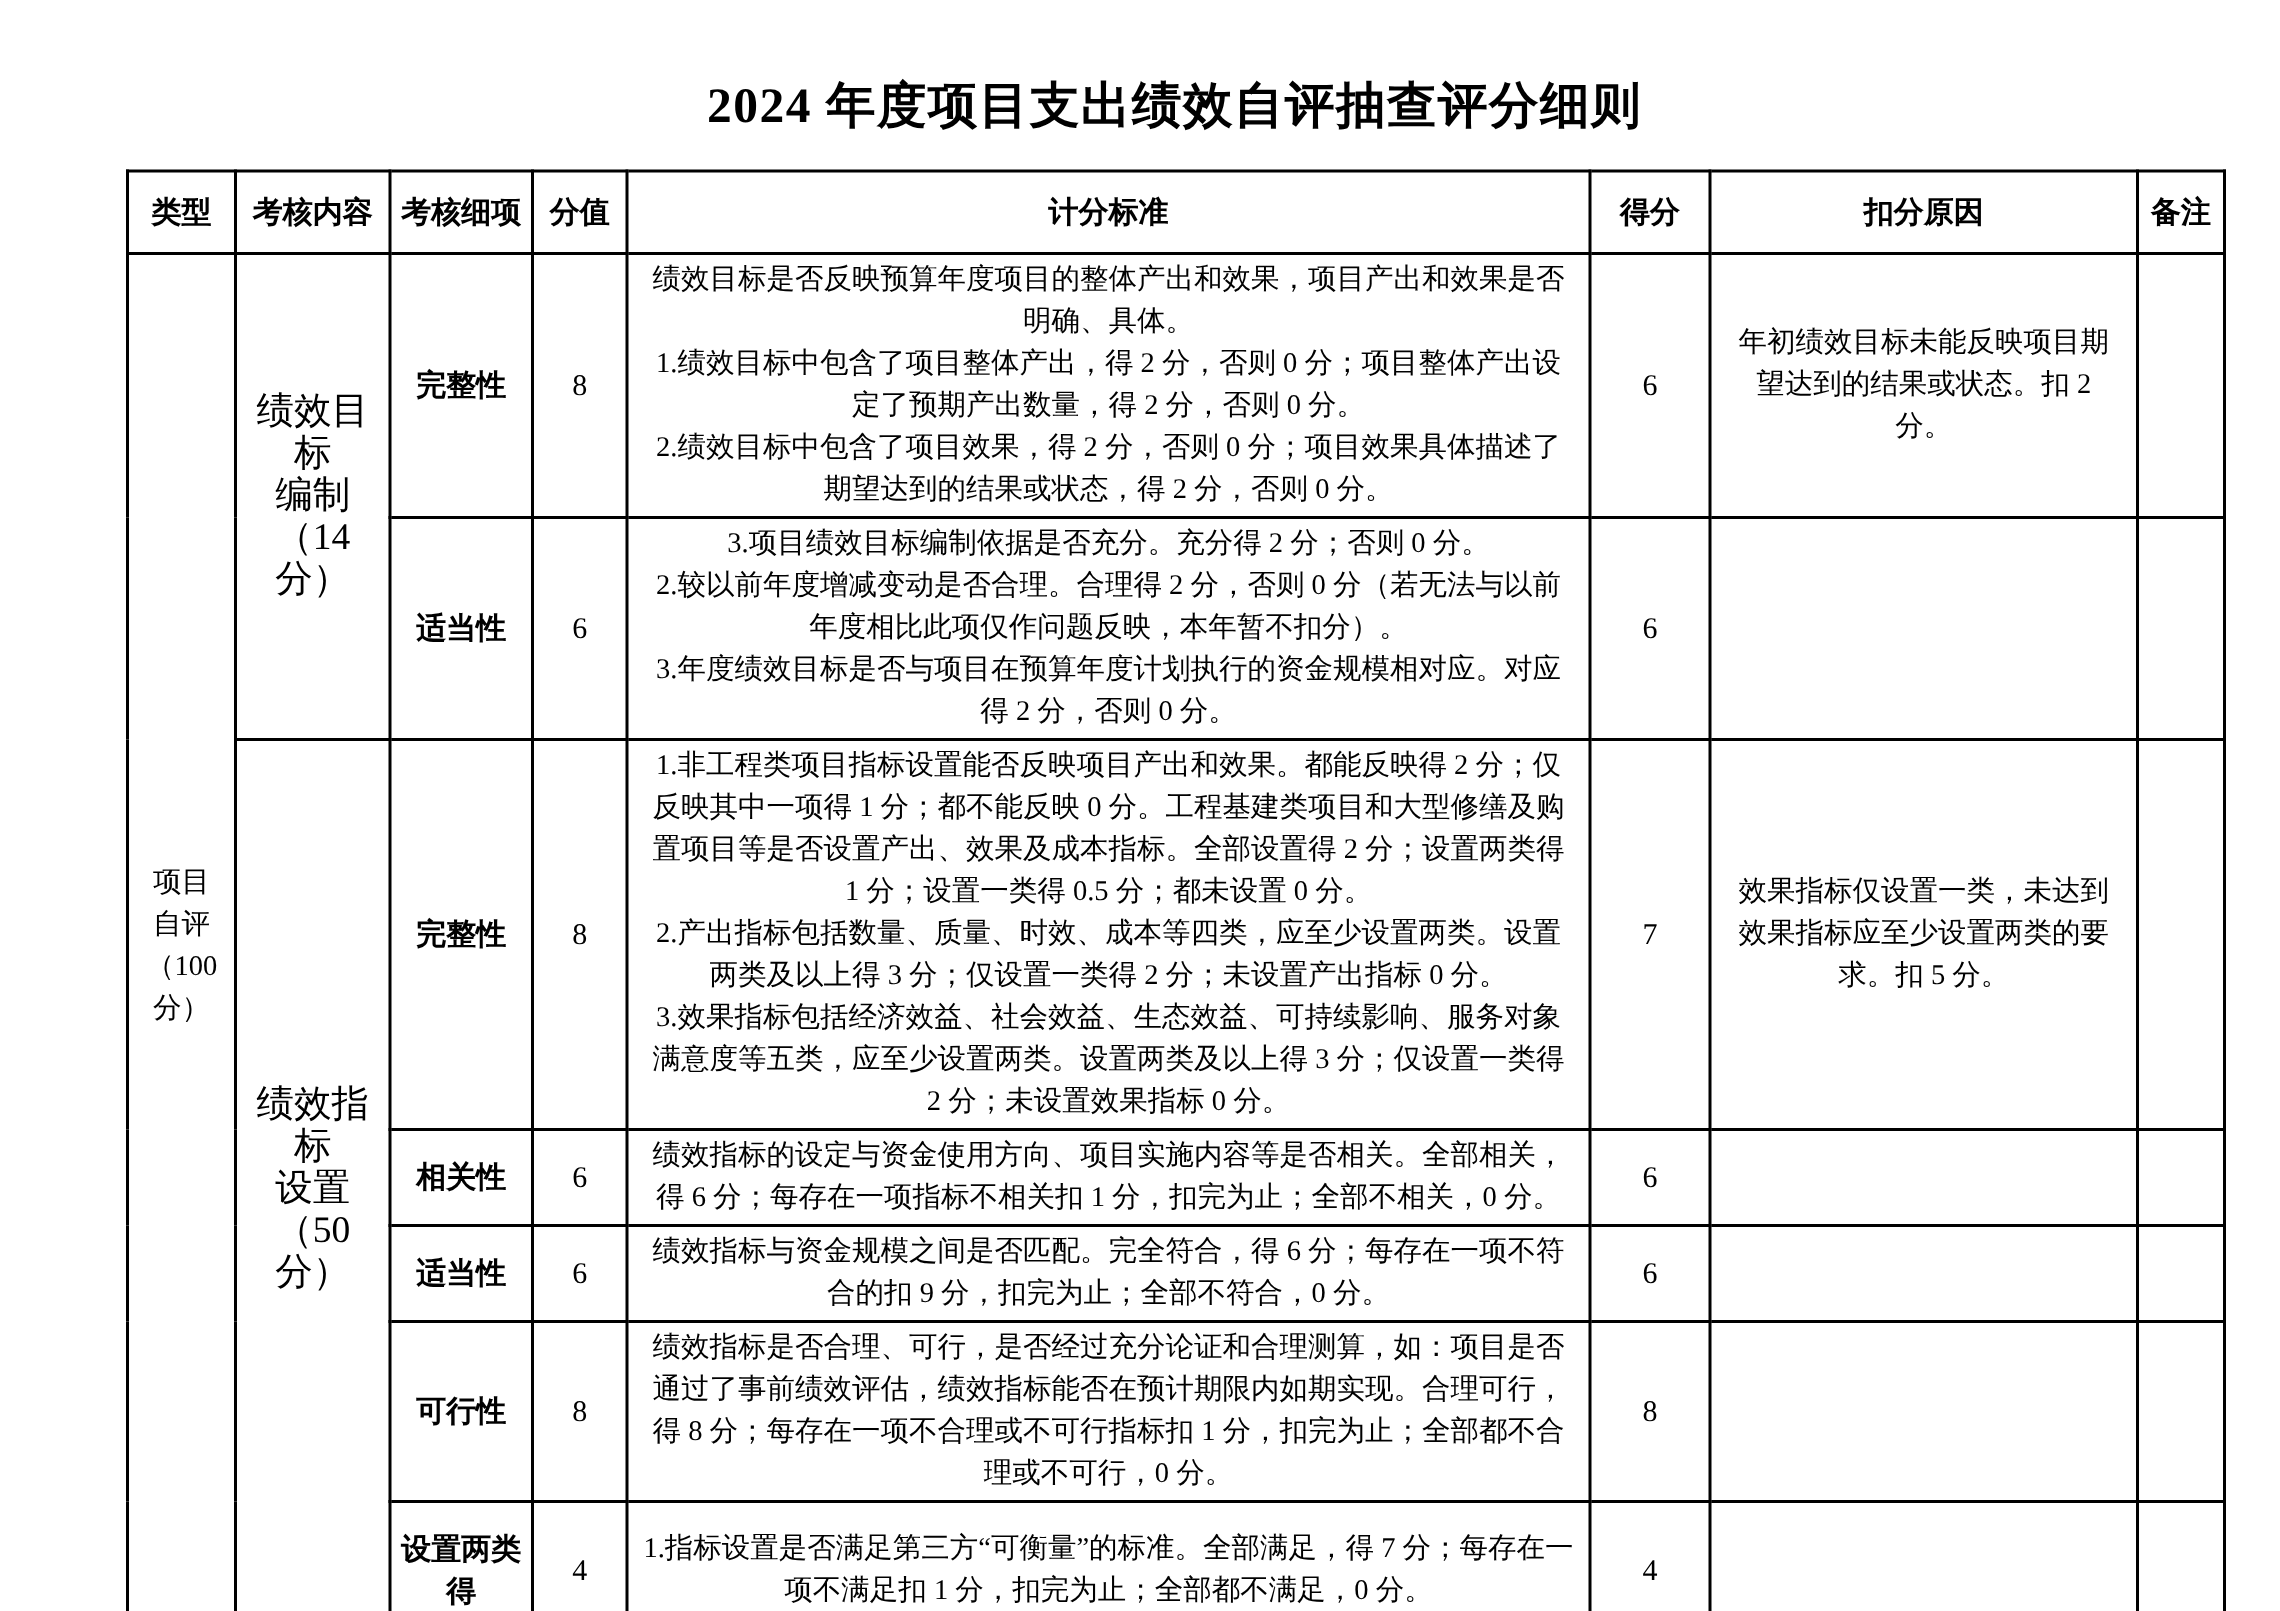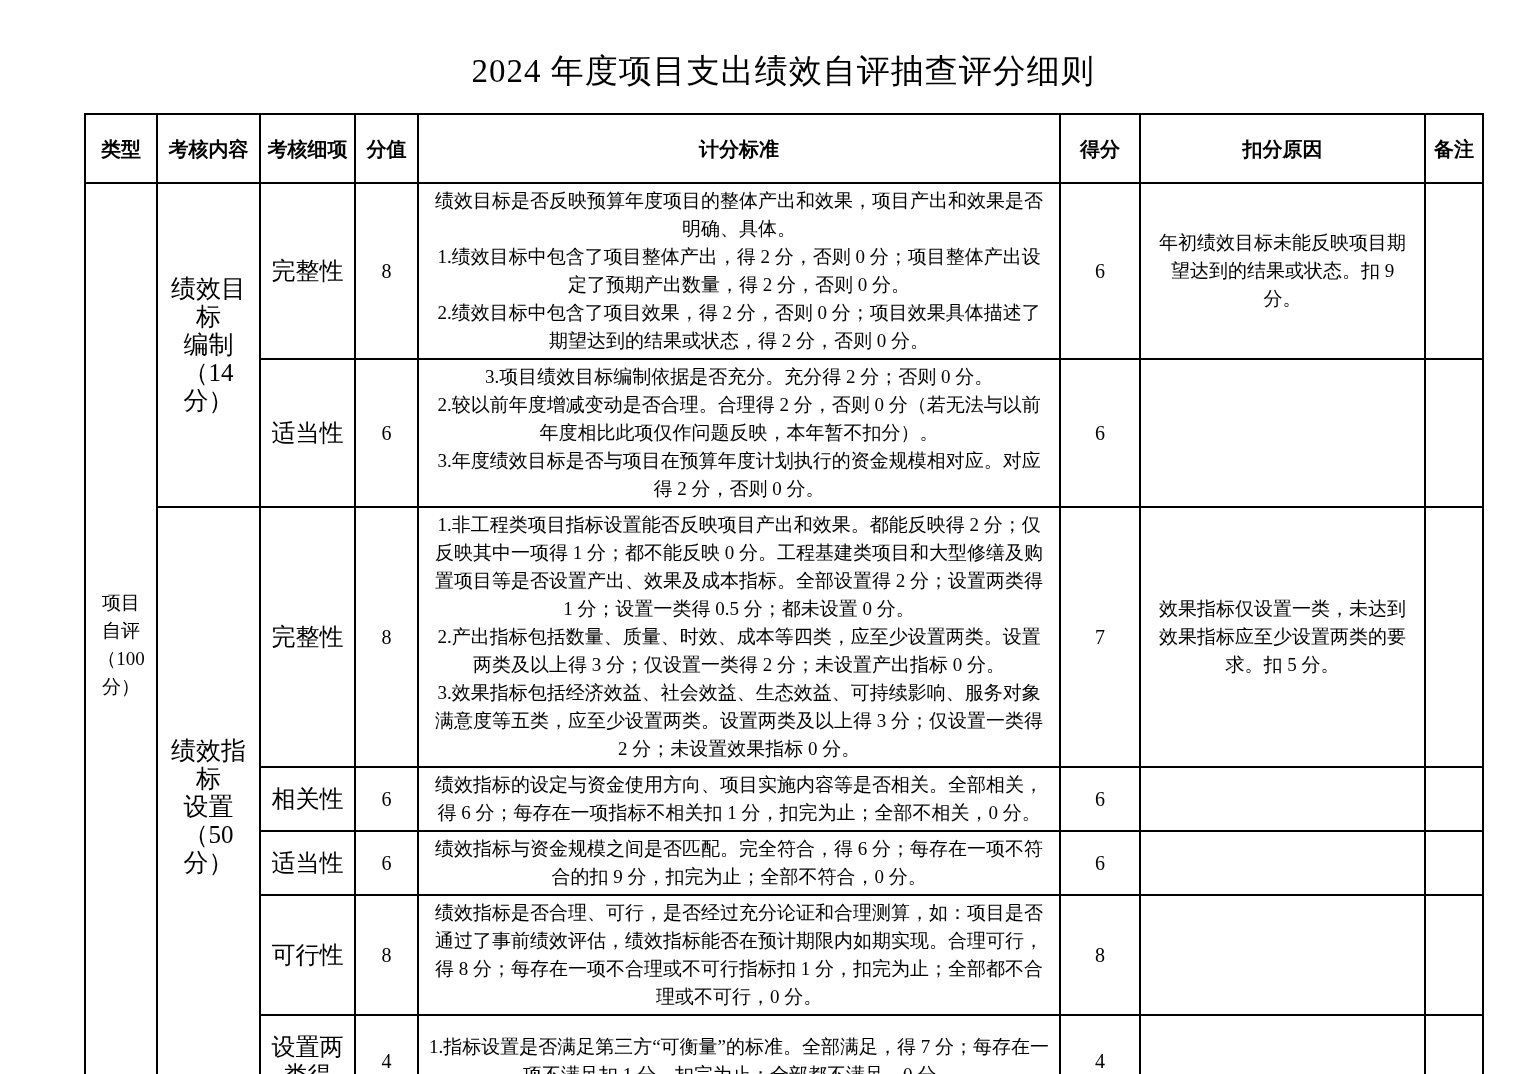--- a/index.html
+++ b/index.html
@@ -18,21 +18,21 @@
     position: absolute;
     left: 84px;
     top: 0;
     width: 1398px;
   }
 
   .title {
     margin-top: 50px;
     text-align: center;
     font-size: 33px;
-    font-weight: normal;
+    font-weight: bold;
     letter-spacing: 1px;
     line-height: 42px;
     color: #000;
   }
 
   table.score-table {
     margin-top: 21px;
     border-collapse: collapse;
     table-layout: fixed;
     width: 1398px;
@@ -44,29 +44,29 @@
     border: 2px solid #000;
     vertical-align: middle;
     text-align: center;
     line-height: 28px;
     overflow: hidden;
   }
 
   table.score-table th {
     font-size: 20px;
     font-weight: bold;
-    height: 69px;
+    height: 55px;
     padding: 2px 2px;
   }
 
   .prewrap { white-space: pre-line; }
 
   td.cell-type { padding: 0 10px; font-size: 19px; }
   td.cell-group { padding: 0 6px; font-size: 25px; }
-  td.cell-detail { padding: 17px 4px; font-size: 24px; }
+  td.cell-detail { padding: 17px 4px; font-size: 20px; font-weight: bold; }
   td.cell-value, td.cell-score { font-size: 20px; }
 
   td.cell-criteria {
     text-align: justify;
     text-justify: inter-ideograph;
     padding: 3px 9px;
     line-height: 28px;
   }
 
   td.cell-deduction {
@@ -124,21 +124,21 @@
 分）</td>
           <td class="cell-group prewrap" rowspan="2">绩效目标
 编制
 （14 分）</td>
           <td class="cell-detail">完整性</td>
           <td class="cell-value">8</td>
           <td class="cell-criteria prewrap">绩效目标是否反映预算年度项目的整体产出和效果，项目产出和效果是否明确、具体。
 1.绩效目标中包含了项目整体产出，得 2 分，否则 0 分；项目整体产出设定了预期产出数量，得 2 分，否则 0 分。
 2.绩效目标中包含了项目效果，得 2 分，否则 0 分；项目效果具体描述了期望达到的结果或状态，得 2 分，否则 0 分。</td>
           <td class="cell-score">6</td>
-          <td class="cell-deduction">年初绩效目标未能反映项目期望达到的结果或状态。扣 9 分。</td>
+          <td class="cell-deduction">年初绩效目标未能反映项目期望达到的结果或状态。扣 2 分。</td>
           <td class="cell-remark"></td>
         </tr>
         <tr class="r2">
           <td class="cell-detail">适当性</td>
           <td class="cell-value">6</td>
           <td class="cell-criteria prewrap">3.项目绩效目标编制依据是否充分。充分得 2 分；否则 0 分。
 2.较以前年度增减变动是否合理。合理得 2 分，否则 0 分（若无法与以前年度相比此项仅作问题反映，本年暂不扣分）。
 3.年度绩效目标是否与项目在预算年度计划执行的资金规模相对应。对应得 2 分，否则 0 分。</td>
           <td class="cell-score">6</td>
           <td class="cell-deduction"></td>

